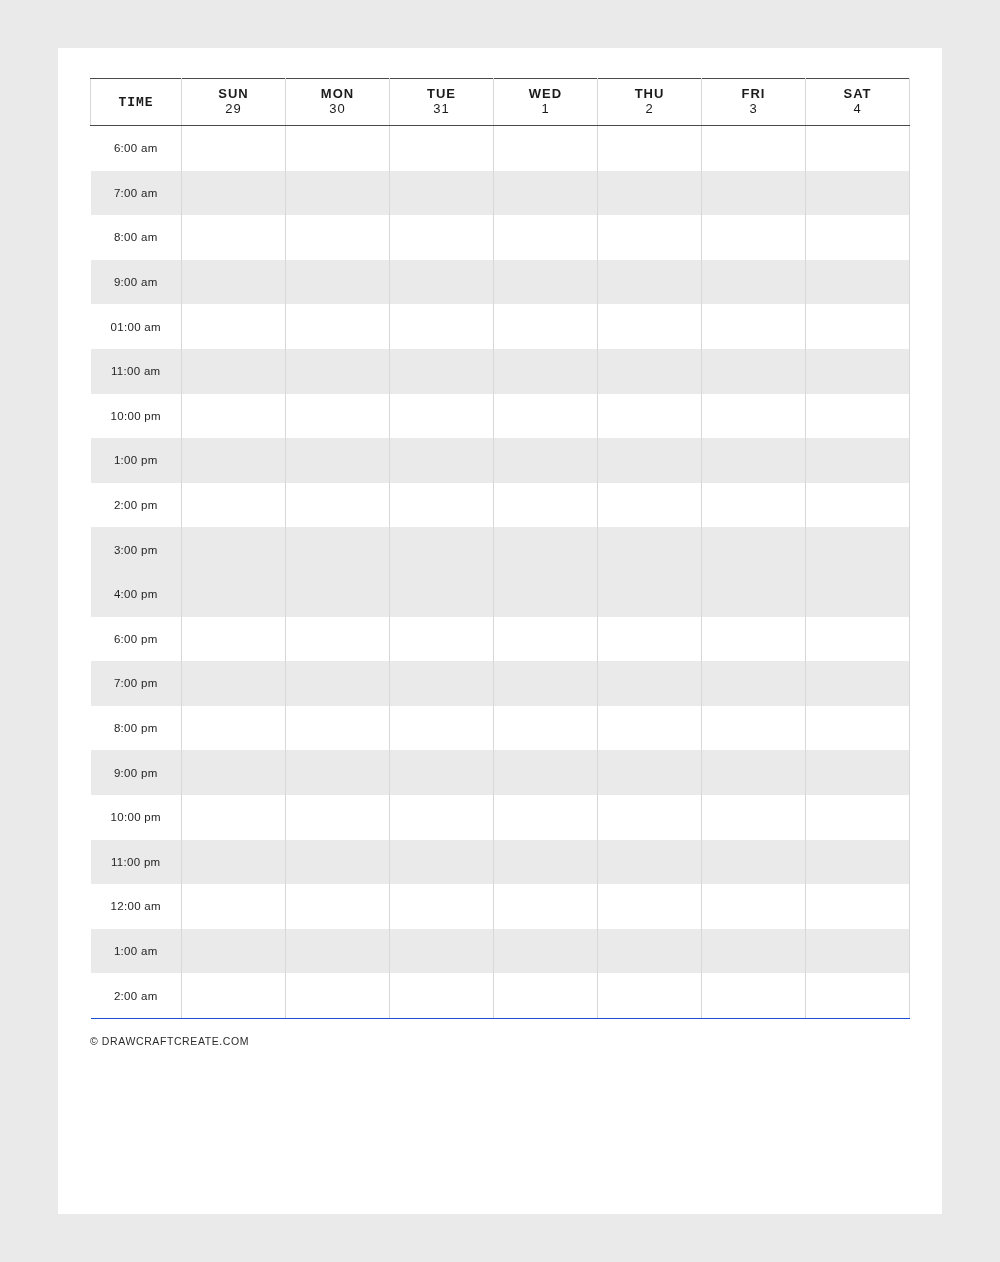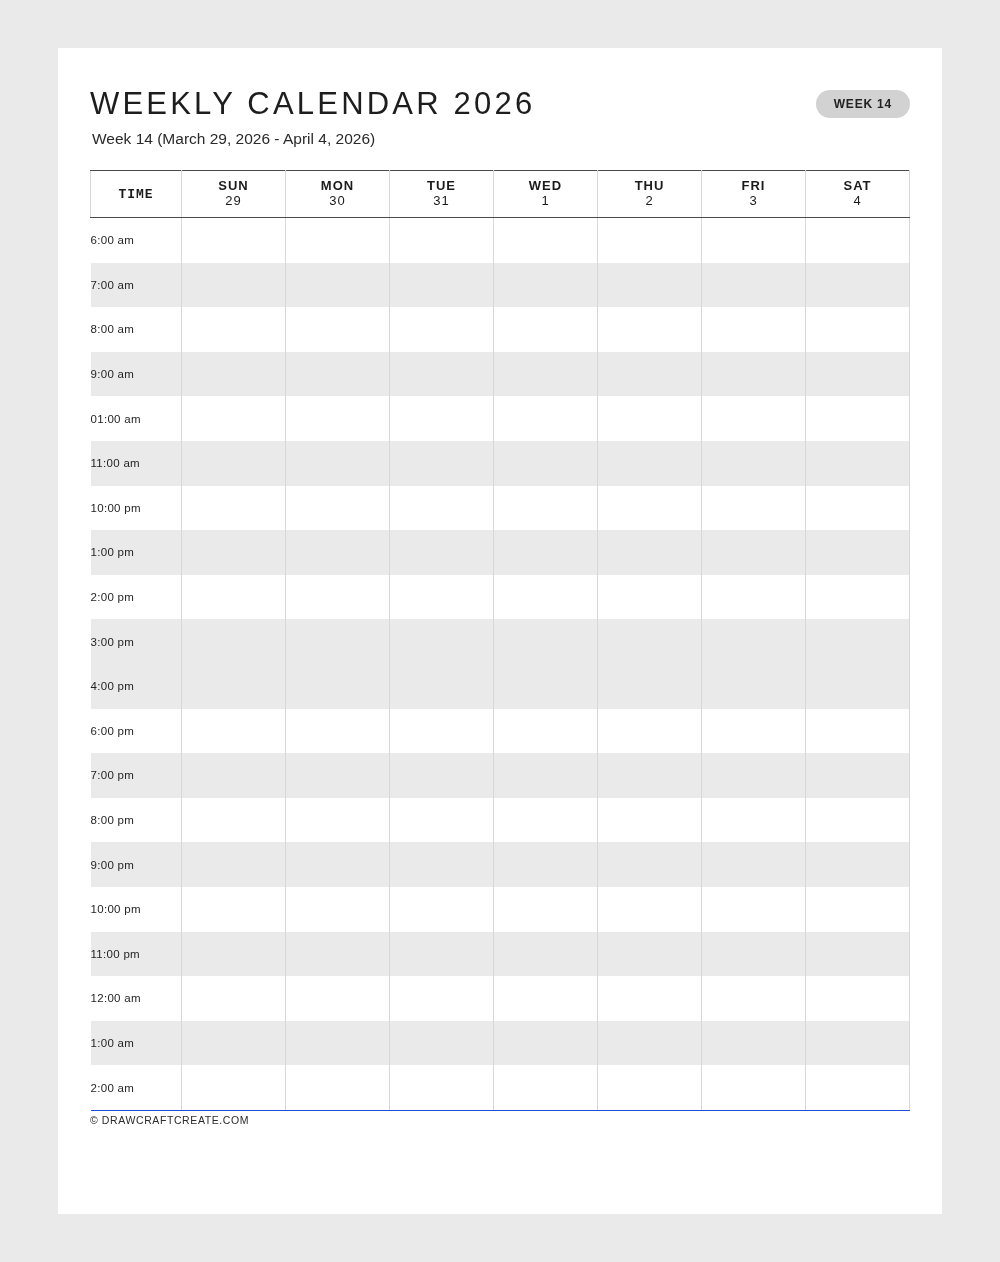--- a/index.html
+++ b/index.html
@@ -102,49 +102,45 @@
     font-family: Liberation Mono, monospace;
   }
   tbody td {
     height: 44.6px;
     border-left: 1px solid #cfcfcf;
     border-right: none;
     border-bottom: none;
   }
   tbody td.timecell {
     border-left: none;
+    text-align: center;
     font-size: 11.5px;
     color: #1f1f1f;
     letter-spacing: 0.3px;
     vertical-align: middle;
   }
   tbody tr.shaded td {
     background: #eaeaea;
   }
   tbody tr:last-child td {
     border-bottom: 1px solid #1d4ed8;
   }
   .footer {
-    margin-top: 3px;
+    margin-top: 16px;
     font-size: 10.5px;
     letter-spacing: 0.6px;
     color: #2b2b2b;
   }
 </style>
 </head>
 <body>
 
 <div class="page">
   <div class="inner">
 
-    <div class="header-row">
-      <div class="title">WEEKLY CALENDAR 2026</div>
-      <div class="subtitle">Week 14 (March 29, 2026 - April 4, 2026)</div>
-      <div class="week-badge">WEEK 14</div>
-    </div>
 
     <table class="cal">
       <thead>
         <tr>
           <th class="timecol">TIME</th>
           <th class="daycol">
             <span class="dow">SUN</span>
             <span class="dnum">29</span>
           </th>
           <th class="daycol">

